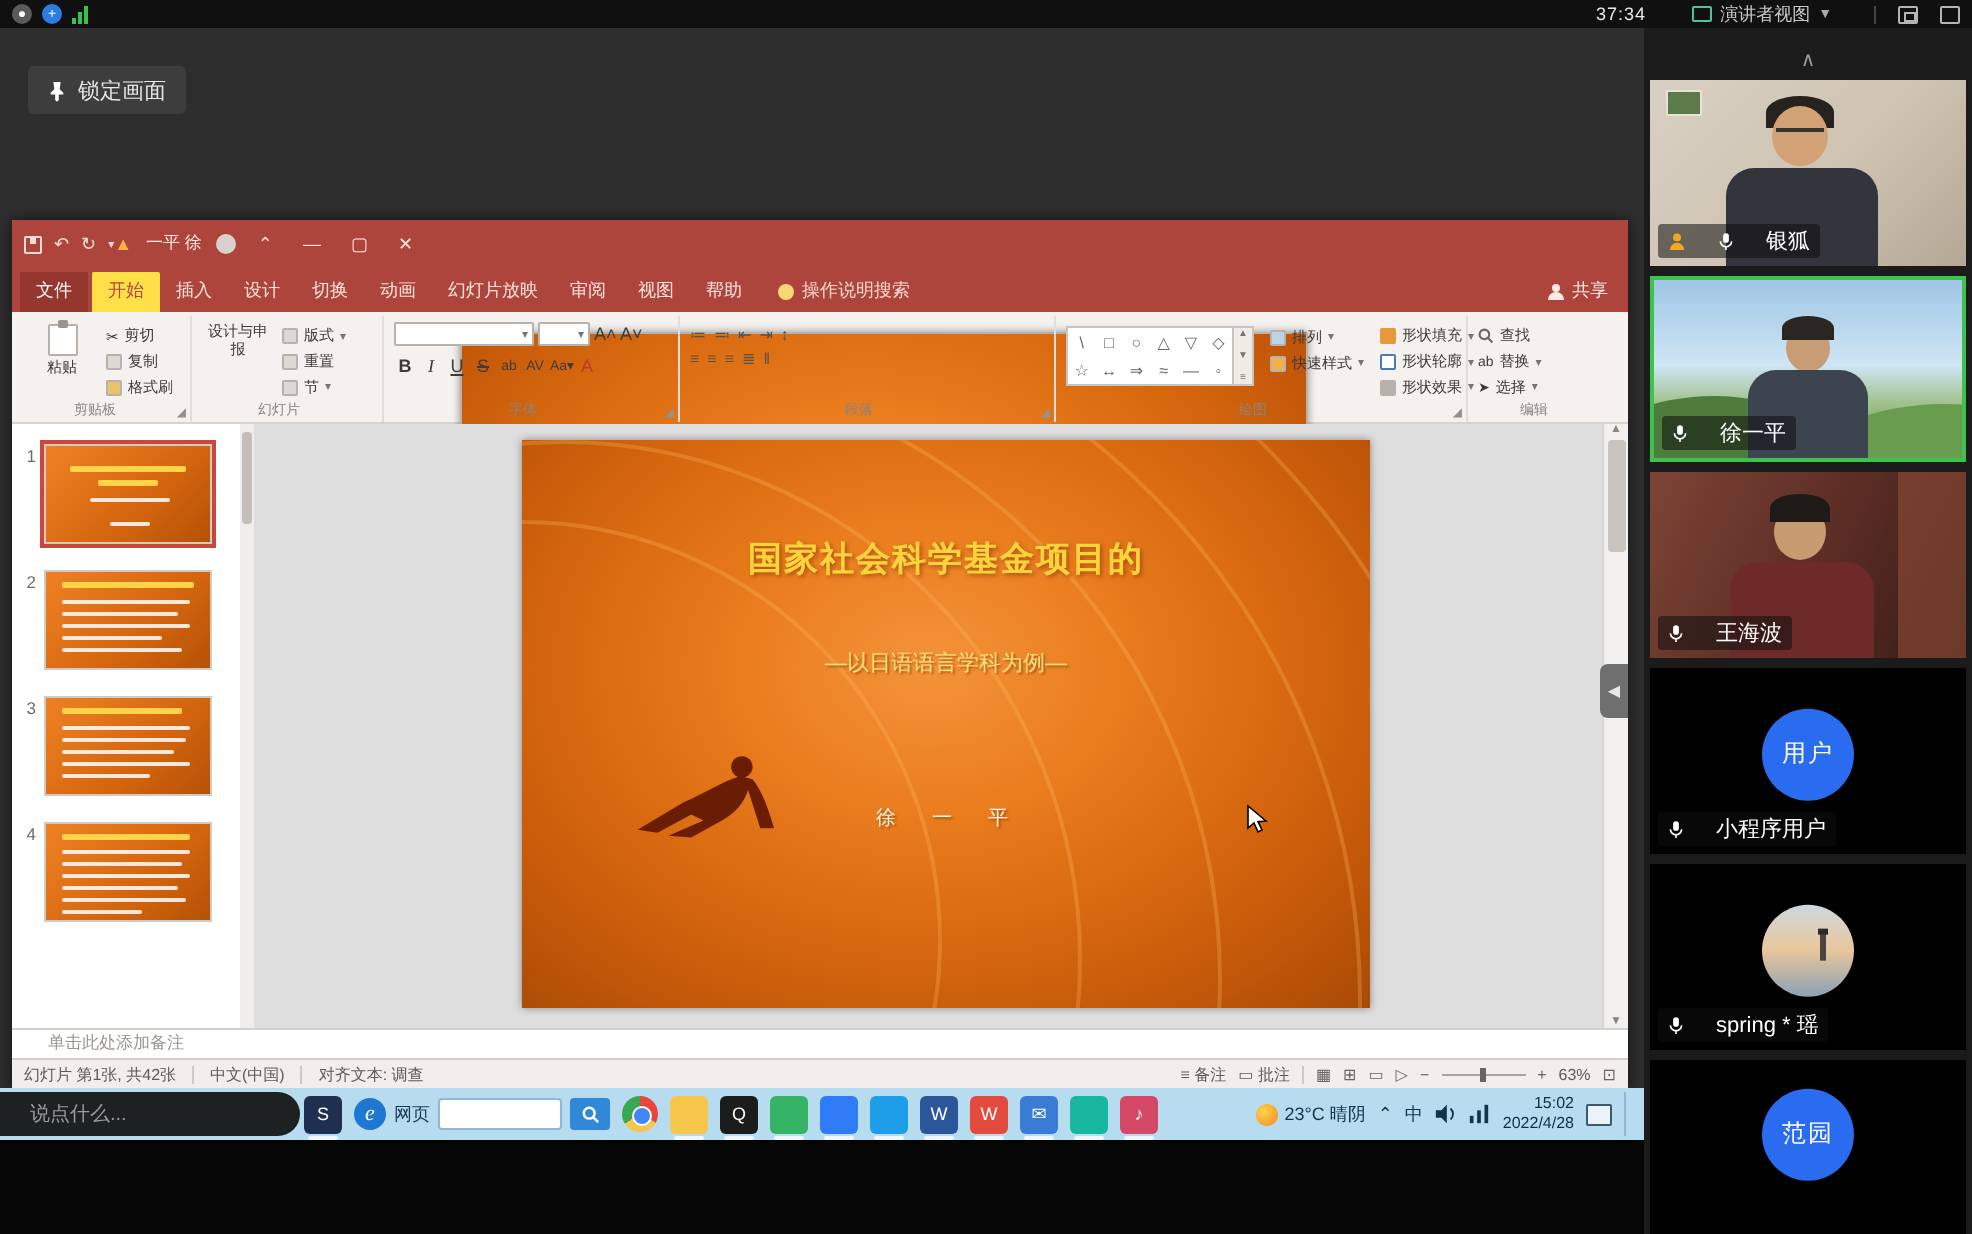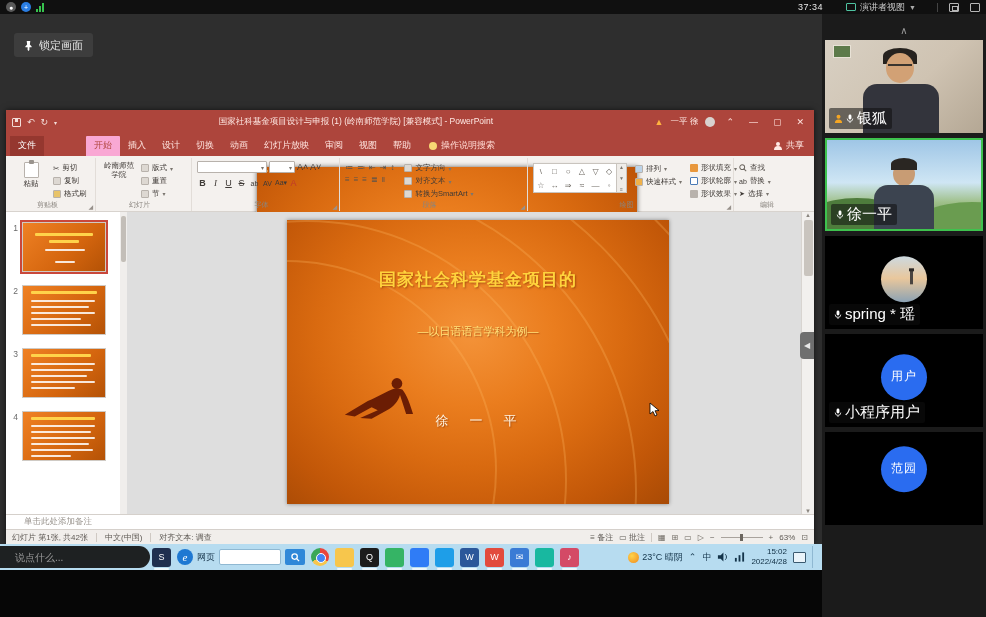--- a/index.html
+++ b/index.html
@@ -38,21 +38,21 @@
 .qat .sv:before{content:"";position:absolute;left:2px;top:0;width:3px;height:3px;background:#f3ddd9;}
 .ppt-title .tt{flex:1;text-align:center;font-size:8.5px;color:#ffe9e4;white-space:nowrap;overflow:hidden;}
 .ttl-right{display:flex;align-items:center;gap:7px;font-size:9px;}
 .warn{color:#ffb340;font-size:9px;}
 .acct{color:#ffeae5;font-size:8.5px;}
 .badge-ic{width:10px;height:10px;border-radius:50%;background:#d8d2cf;}
 .wbtn{color:#ffe3de;font-size:9px;padding:0 4px;cursor:pointer;}
 .ppt-tabs{height:22px;background:#ad453c;display:flex;align-items:flex-end;padding:0 4px;}
 .ptab{padding:3px 8px 4px;color:#ffe4df;font-size:9px;cursor:pointer;white-space:nowrap;}
 .ptab.file{background:#95372f;color:#fff;margin-right:2px;}
-.ptab.sel{background:#f9a8d4;color:#b1473f;border-radius:1px 1px 0 0;margin-left:40px;}
+.ptab.sel{background:#fde047;color:#b1473f;border-radius:1px 1px 0 0;}
 .tellme{display:flex;align-items:center;gap:4px;color:#ffd9d2;font-size:9px;margin-left:10px;padding-bottom:4px;margin-top:33px;}
 .bulb{width:8px;height:8px;border-radius:50%;background:#f7d774;}
 .share{margin-left:auto;display:flex;align-items:center;gap:4px;color:#ffe9e4;font-size:9px;padding-bottom:4px;padding-right:6px;}
 .pers{width:8px;height:8px;position:relative;}
 .pers:before{content:"";position:absolute;left:2px;top:0;width:4px;height:4px;border-radius:50%;background:#ffe9e4;}
 .pers:after{content:"";position:absolute;left:0;top:4px;width:8px;height:4px;border-radius:4px 4px 0 0;background:#ffe9e4;}
 
 
 .ribbon{height:56px;background:#f4f1ee;border-bottom:1px solid #d8d3ce;display:flex;align-items:stretch;padding:2px 2px 0;}
 .grp{position:relative;display:flex;gap:4px;padding:2px 5px 12px;border-right:1px solid #e2ddd8;}
@@ -91,30 +91,30 @@
 .tl{position:absolute;background:#ffd34a;height:3px;border-radius:1px;}
 .wl{position:absolute;background:rgba(255,255,255,.85);height:1.5px;border-radius:1px;}
 .tscroll{width:7px;background:#f0eeec;position:relative;}
 .tscroll .th{position:absolute;left:1px;top:4px;width:5px;height:46px;background:#c3beb8;border-radius:2px;}
 .canvas{flex:1;background:#dedede;position:relative;overflow:hidden;}
 .vscroll{position:absolute;right:0;top:0;bottom:0;width:13px;background:#f2f0ee;border-left:1px solid #d8d4d0;
   display:flex;flex-direction:column;align-items:center;font-size:6px;color:#8a857f;}
 .vscroll .vth{width:9px;height:56px;background:#c9c4be;border-radius:2px;margin-top:2px;}
 
 
-.slide{position:absolute;left:160px;top:8px;width:382px;height:284px;overflow:hidden;
+.slide{position:absolute;left:134px;top:8px;width:424px;height:284px;overflow:hidden;
   background:radial-gradient(ellipse at 48% 40%, #f49339 0%, #ea7d1e 30%, #d96a10 55%, #c25708 80%, #a84a05 100%);
   box-shadow:0 0 4px rgba(0,0,0,.4);}
 .arc{position:absolute;border:2px solid rgba(255,186,100,.28);border-radius:50%;}
 .sl-title{position:absolute;left:0;right:0;top:48px;text-align:center;color:#ffd33c;
   font-size:17px;font-weight:bold;letter-spacing:1px;line-height:1.45;text-shadow:1px 1px 2px rgba(120,40,0,.55);}
 .sl-sub{position:absolute;left:0;right:0;top:104px;text-align:center;color:#ffe27a;font-size:11px;
   text-shadow:1px 1px 1px rgba(120,40,0,.5);}
-.sl-author{position:absolute;left:0;right:0;top:182px;text-align:center;color:#fff6e4;font-size:13px;
-  letter-spacing:4px;text-shadow:1px 1px 1px rgba(120,40,0,.5);margin-top:10px;}
+.sl-author{position:absolute;left:0;right:0;top:182px;text-align:center;color:#fff6e4;font-size:10px;
+  letter-spacing:4px;text-shadow:1px 1px 1px rgba(120,40,0,.5);}
 .runner{position:absolute;left:44px;top:152px;width:92px;height:52px;}
 .cursor{position:absolute;left:362px;top:182px;width:11px;height:15px;z-index:5;}
 
 
 .notes{height:15px;background:#fff;border-top:1px solid #d5d0cb;display:flex;align-items:center;
   padding-left:18px;color:#9a958f;font-size:8.5px;}
 .statusbar{height:15px;background:#f1eeeb;border-top:1px solid #d5d0cb;display:flex;align-items:center;
   padding:0 6px;font-size:8px;color:#5f5a55;gap:8px;}
 .st-sep{width:1px;height:9px;background:#cfc9c3;}
 .st-right{margin-left:auto;display:flex;align-items:center;gap:6px;}
@@ -151,22 +151,22 @@
   border-radius:0 11px 11px 0;display:flex;align-items:center;gap:5px;padding:0 8px 0 5px;z-index:40;}
 .chatinput{flex:1;background:transparent;border:0;outline:0;color:#d8d8d8;font-size:10px;}
 .chatinput::placeholder{color:#9a9a9a;}
 
 
 .sidebar{position:absolute;left:822px;top:14px;width:164px;height:603px;background:#1b1b1b;overflow:hidden;}
 .sb-chevron{height:20px;margin-top:6px;display:flex;align-items:center;justify-content:center;
   color:#9a9a9a;font-size:10px;cursor:pointer;}
 .tile{position:relative;width:158px;height:93px;margin:0 3px 5px;background:#000;overflow:hidden;cursor:pointer;}
 .tile.active{border:2px solid #3ec24e;}
-.plabel{position:absolute;left:4px;bottom:4px;display:flex;align-items:center;gap:3px;
-  background:rgba(15,15,15,.55);border-radius:2px;padding:1px 5px;font-size:15px;color:#fff;z-index:4;}
+.plabel{position:absolute;left:4px;bottom:4px;display:flex;align-items:center;gap:16px;
+  background:rgba(15,15,15,.55);border-radius:2px;padding:1px 5px;font-size:11px;color:#fff;z-index:4;}
 .avatarblue{position:absolute;left:50%;top:50%;transform:translate(-50%,-58%);width:46px;height:46px;
   border-radius:50%;background:#2a6cf0;color:#fff;font-size:12px;display:flex;align-items:center;justify-content:center;letter-spacing:1px;}
 .avatarimg{position:absolute;left:50%;top:50%;transform:translate(-50%,-58%);width:46px;height:46px;border-radius:50%;
   background:linear-gradient(#cdd9e0 0%,#e9c79c 48%,#8ba2b4 100%);overflow:hidden;}
 .lh{position:absolute;left:29px;top:14px;width:3px;height:14px;background:#4a4440;}
 .lh:before{content:"";position:absolute;left:-1px;top:-2px;width:5px;height:3px;background:#2e2a28;}
 
 .ph-head{position:absolute;border-radius:50%;}
 .ph-hair{position:absolute;border-radius:50% 50% 0 0;}
 .ph-body{position:absolute;border-radius:14px 14px 0 0;}
@@ -212,21 +212,20 @@
 
     <div class="ppt">
 
       <div class="ppt-title">
         <span class="qat">
           <span class="sv"></span>
           <span>↶</span>
           <span>↻</span>
           <span style="font-size:6px;">▾</span>
         </span>
-        <span class="tt">国家社科基金项目设计与申报 (1) (岭南师范学院) [兼容模式] - PowerPoint</span>
         <span class="ttl-right">
           <span class="warn">▲</span>
           <span class="acct">一平 徐</span>
           <span class="badge-ic"></span>
           <span class="wbtn">⌃</span>
           <span class="wbtn">—</span>
           <span class="wbtn">▢</span>
           <span class="wbtn">✕</span>
         </span>
       </div>
@@ -273,21 +272,21 @@
                 <span>格式刷</span>
               </span>
           </div>
           <span class="lbl">剪贴板</span>
           <span class="lnch">◢</span>
         </div>
 
         <div class="grp" style="width:96px;">
           <div class="bigbtn">
             <span class="bigico slide"></span>
-            <span>岭南师范学院</span>
+            <span>设计与申报</span>
           </div>
           <div class="scol">
             <span class="sitem">
                 <span class="mini"></span>
                 <span>版式</span>
                 <span class="carx">▾</span>
               </span>
             <span class="sitem">
                 <span class="mini"></span>
                 <span>重置</span>
@@ -331,37 +330,20 @@
               <b>⇥</b>
               <b>↕</b>
             </div>
             <div class="parlrow">
               <b>≡</b>
               <b>≡</b>
               <b>≡</b>
               <b>≣</b>
               <b>‖</b>
             </div>
-          </div>
-          <div class="scol" style="padding-left:6px;">
-            <span class="sitem">
-                <span class="mini"></span>
-                <span>文字方向</span>
-                <span class="carx">▾</span>
-              </span>
-            <span class="sitem">
-                <span class="mini"></span>
-                <span>对齐文本</span>
-                <span class="carx">▾</span>
-              </span>
-            <span class="sitem">
-                <span class="mini"></span>
-                <span>转换为SmartArt</span>
-                <span class="carx">▾</span>
-              </span>
           </div>
           <span class="lbl">段落</span>
           <span class="lnch">◢</span>
         </div>
 
         <div class="grp" style="width:206px;">
           <div style="display:flex;">
             <div class="shapebox">
                 <span>\</span>
                 <span>□</span>
@@ -674,49 +656,63 @@
       <span class="plabel">
         <svg width="8" height="10" viewBox="0 0 10 12">
             <rect x="3.2" y="0.5" width="3.6" height="6" rx="1.8" fill="#fff"></rect>
             <path d="M1.5 5.5a3.5 3.5 0 0 0 7 0" fill="none" stroke="#fff" stroke-width="1"></path>
             <line x1="5" y1="9" x2="5" y2="11" stroke="#fff" stroke-width="1"></line>
           </svg>
         <span>徐一平</span>
       </span>
     </div>
 
+    <div class="tile t3">
+      <span class="shelf"></span>
+      <span class="ph-head" style="left:62px;top:16px;width:26px;height:28px;background:#c89a70;"></span>
+      <span class="ph-hair" style="left:60px;top:11px;width:30px;height:14px;background:#1e1a18;"></span>
+      <span class="ph-body" style="left:40px;top:45px;width:72px;height:48px;background:#6e2a28;"></span>
+      <span class="plabel">
+        <svg width="8" height="10" viewBox="0 0 10 12">
+            <rect x="3.2" y="0.5" width="3.6" height="6" rx="1.8" fill="#fff"></rect>
+            <path d="M1.5 5.5a3.5 3.5 0 0 0 7 0" fill="none" stroke="#fff" stroke-width="1"></path>
+            <line x1="5" y1="9" x2="5" y2="11" stroke="#fff" stroke-width="1"></line>
+          </svg>
+        <span>王海波</span>
+      </span>
+    </div>
+
+    <div class="tile">
+      <span class="avatarblue">
+          <span>用户</span>
+        </span>
+      <span class="plabel">
+        <svg width="8" height="10" viewBox="0 0 10 12">
+            <rect x="3.2" y="0.5" width="3.6" height="6" rx="1.8" fill="#fff"></rect>
+            <path d="M1.5 5.5a3.5 3.5 0 0 0 7 0" fill="none" stroke="#fff" stroke-width="1"></path>
+            <line x1="5" y1="9" x2="5" y2="11" stroke="#fff" stroke-width="1"></line>
+          </svg>
+        <span>小程序用户</span>
+      </span>
+    </div>
 
     <div class="tile">
       <span class="avatarimg">
           <span class="lh"></span>
         </span>
       <span class="plabel">
         <svg width="8" height="10" viewBox="0 0 10 12">
             <rect x="3.2" y="0.5" width="3.6" height="6" rx="1.8" fill="#fff"></rect>
             <path d="M1.5 5.5a3.5 3.5 0 0 0 7 0" fill="none" stroke="#fff" stroke-width="1"></path>
             <line x1="5" y1="9" x2="5" y2="11" stroke="#fff" stroke-width="1"></line>
           </svg>
         <span>spring * 瑶</span>
       </span>
     </div>
 
     <div class="tile">
-      <span class="avatarblue">
-          <span>用户</span>
-        </span>
-      <span class="plabel">
-        <svg width="8" height="10" viewBox="0 0 10 12">
-            <rect x="3.2" y="0.5" width="3.6" height="6" rx="1.8" fill="#fff"></rect>
-            <path d="M1.5 5.5a3.5 3.5 0 0 0 7 0" fill="none" stroke="#fff" stroke-width="1"></path>
-            <line x1="5" y1="9" x2="5" y2="11" stroke="#fff" stroke-width="1"></line>
-          </svg>
-        <span>小程序用户</span>
-      </span>
-    </div>
-
-    <div class="tile">
       <span class="avatarblue" style="top:44%;">
           <span>范园</span>
         </span>
     </div>
   </div>
 
 </div>
 
 </body></html>

